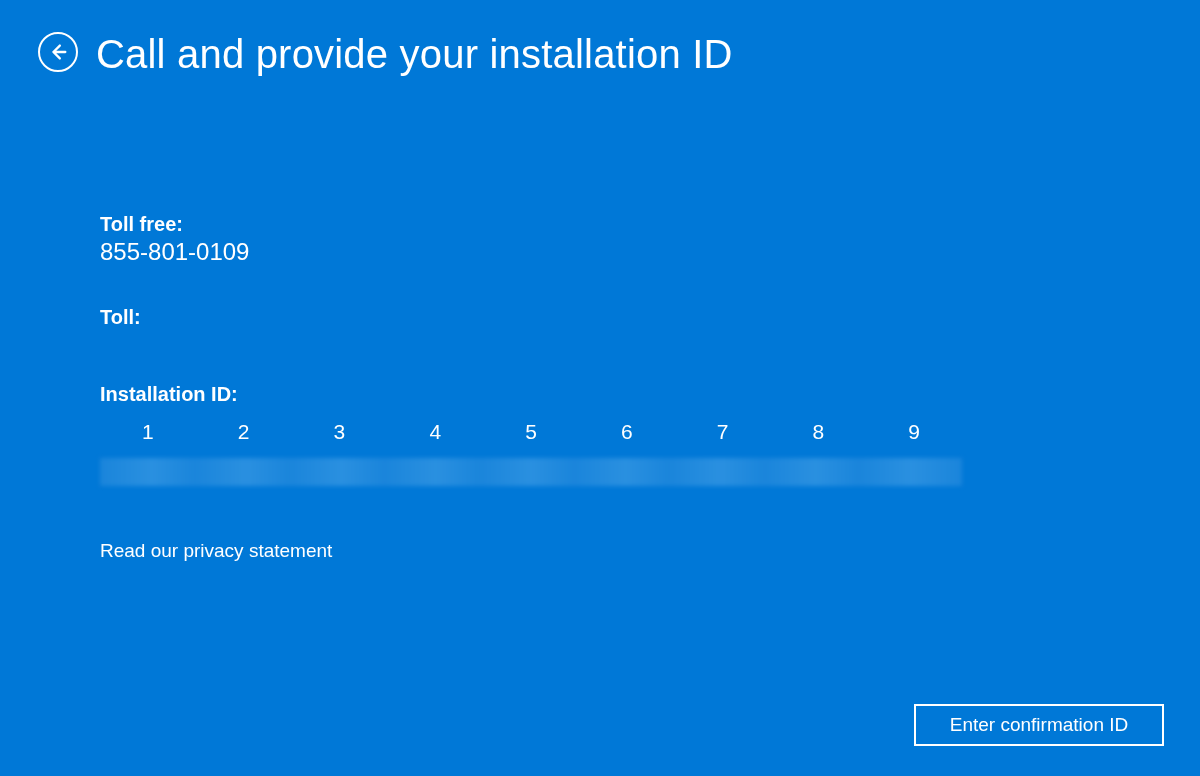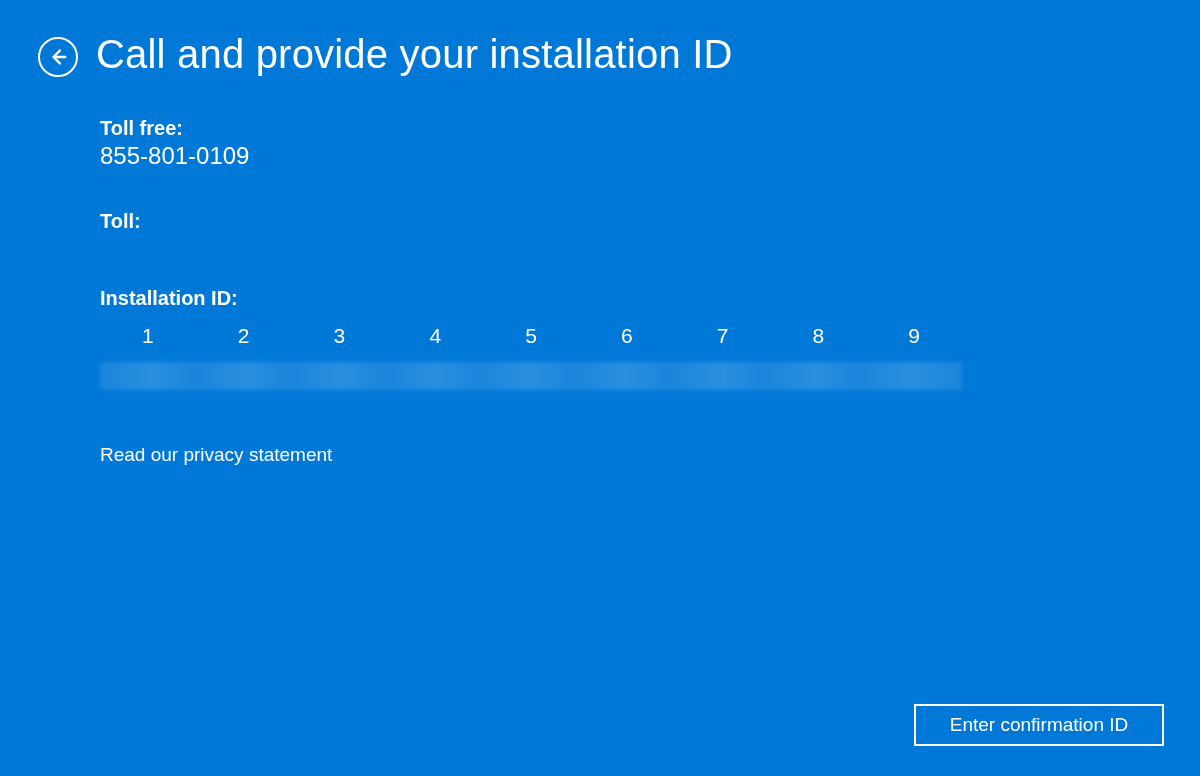--- a/index.html
+++ b/index.html
@@ -11,21 +11,21 @@
       width: 1200px;
       height: 776px;
       background-color: #0078d7;
       color: #ffffff;
       font-family: "Segoe UI", "Segoe UI Light", Tahoma, sans-serif;
       overflow: hidden;
       position: relative;
     }
     .header {
       display: flex;
-      align-items: flex-end;
+      align-items: flex-start;
       padding: 32px 0 0 38px;
     }
     .back-button {
       width: 40px;
       height: 40px;
       border: 2.5px solid #ffffff;
       border-radius: 50%;
       display: flex;
       align-items: center;
       justify-content: center;
@@ -45,20 +45,21 @@
     .content {
       padding: 40px 100px 0 100px;
     }
     .description {
       font-size: 20px;
       font-weight: 400;
       line-height: 1.5;
       max-width: 1000px;
     }
     .section {
+      margin-top: 96px;
     }
     .section.toll {
       margin-top: 40px;
     }
     .label {
       font-size: 20px;
       font-weight: 600;
     }
     .value {
       font-size: 24px;

